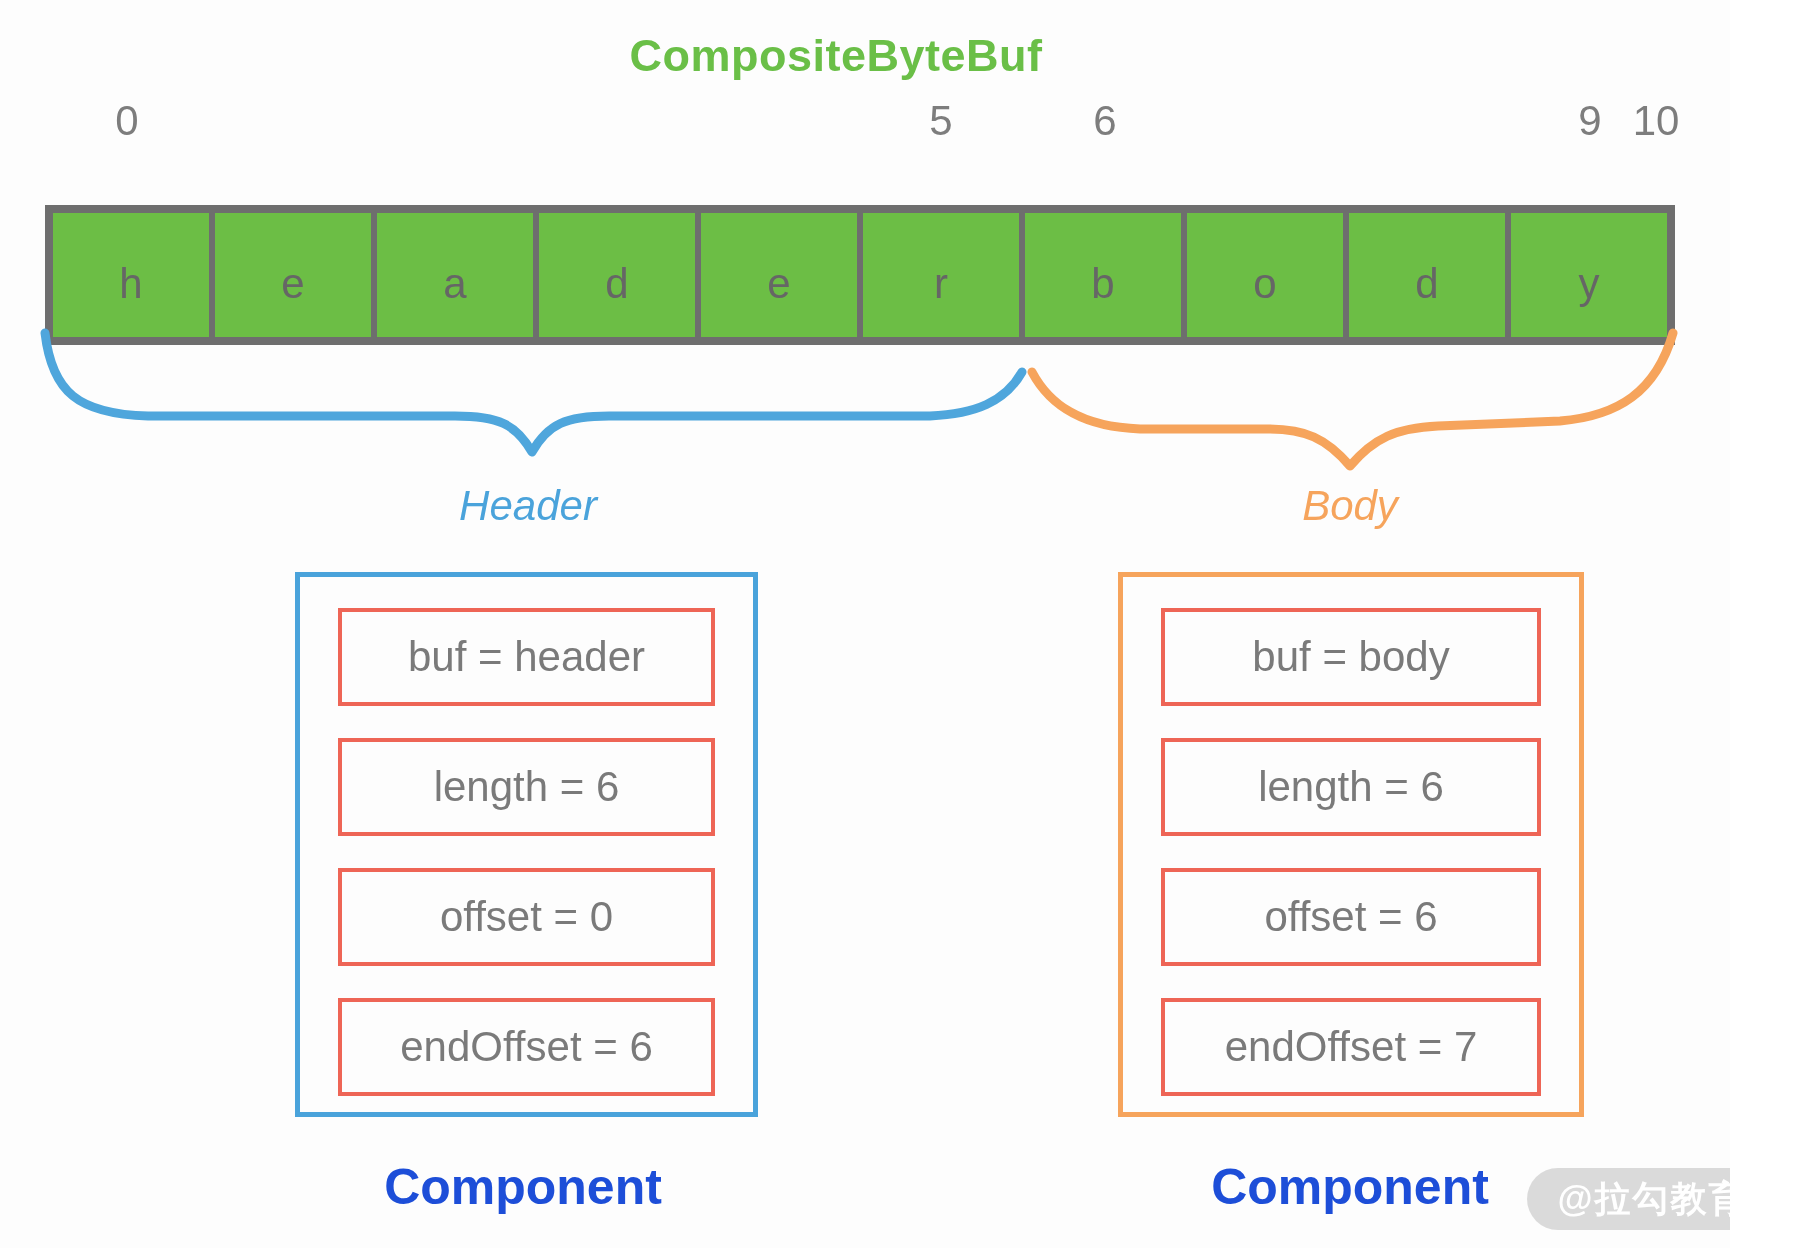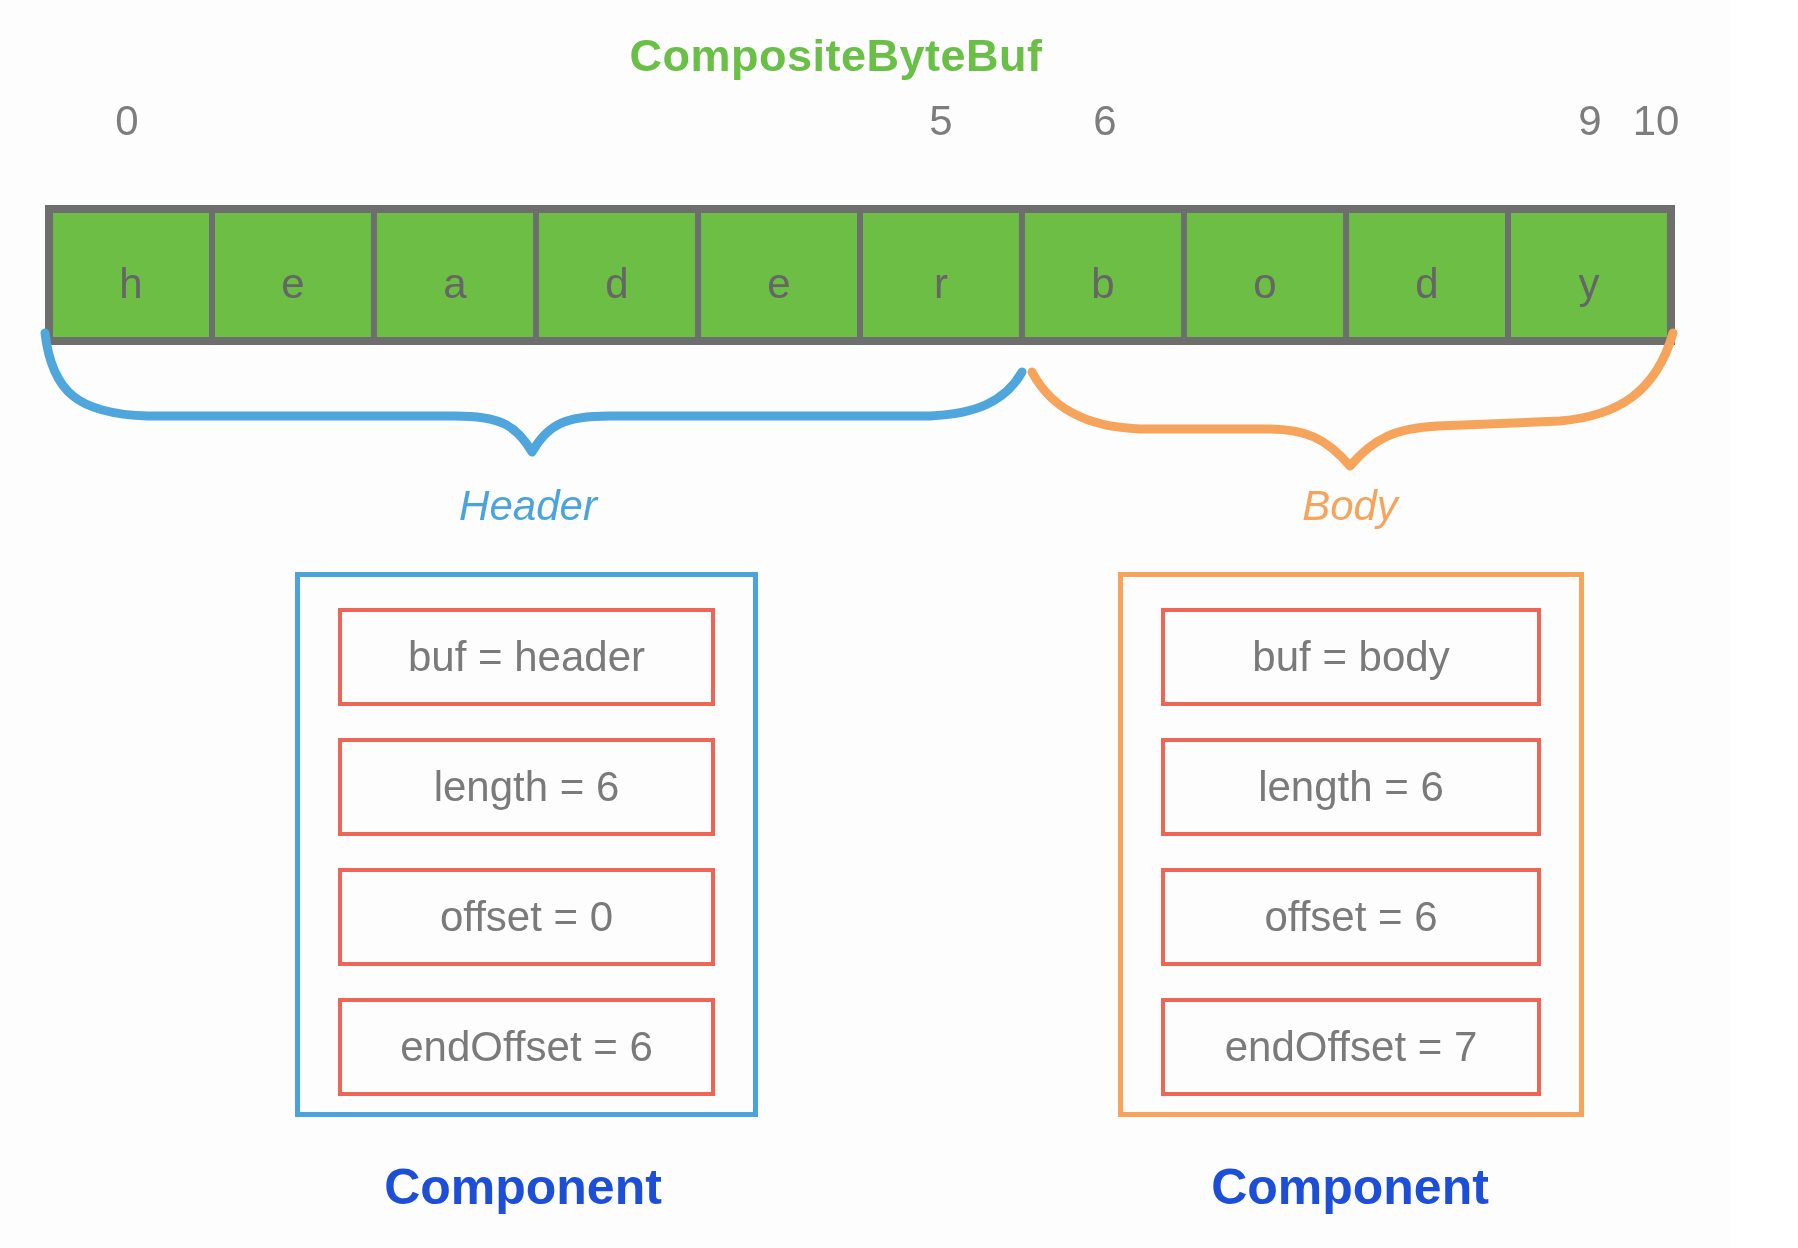--- a/index.html
+++ b/index.html
@@ -177,14 +177,15 @@
   <div class="comp body-comp">
     <div class="field">buf = body</div>
     <div class="field">length = 6</div>
     <div class="field">offset = 6</div>
     <div class="field">endOffset = 7</div>
   </div>
 
   <div class="caption" style="left:523px">Component</div>
   <div class="caption" style="left:1350px">Component</div>
 
+  <div class="watermark">@拉勾教育</div>
 
 </div>
 
 </body></html>

